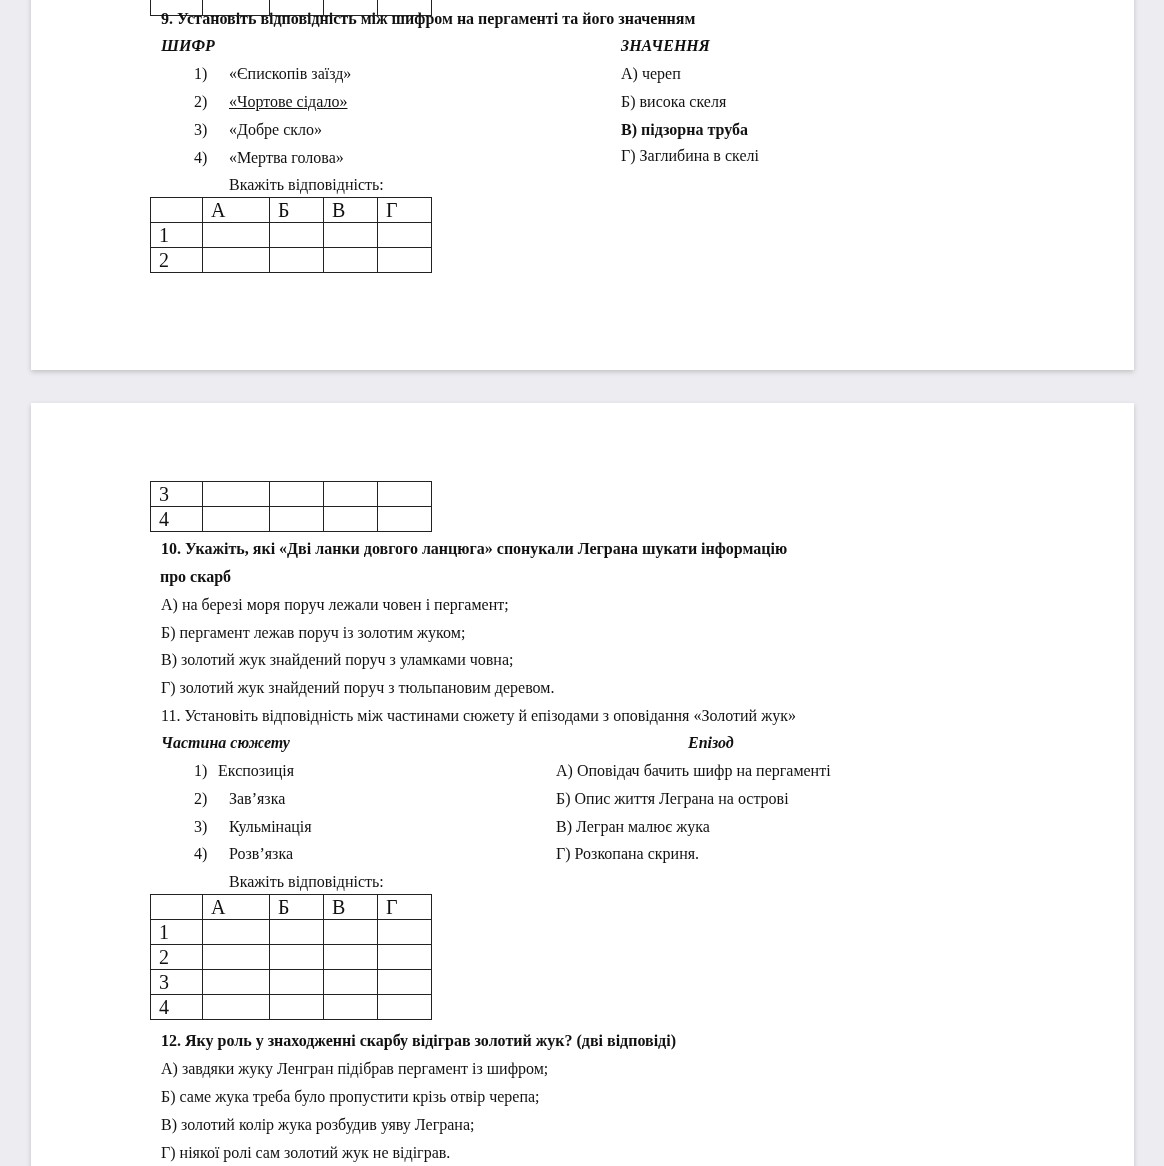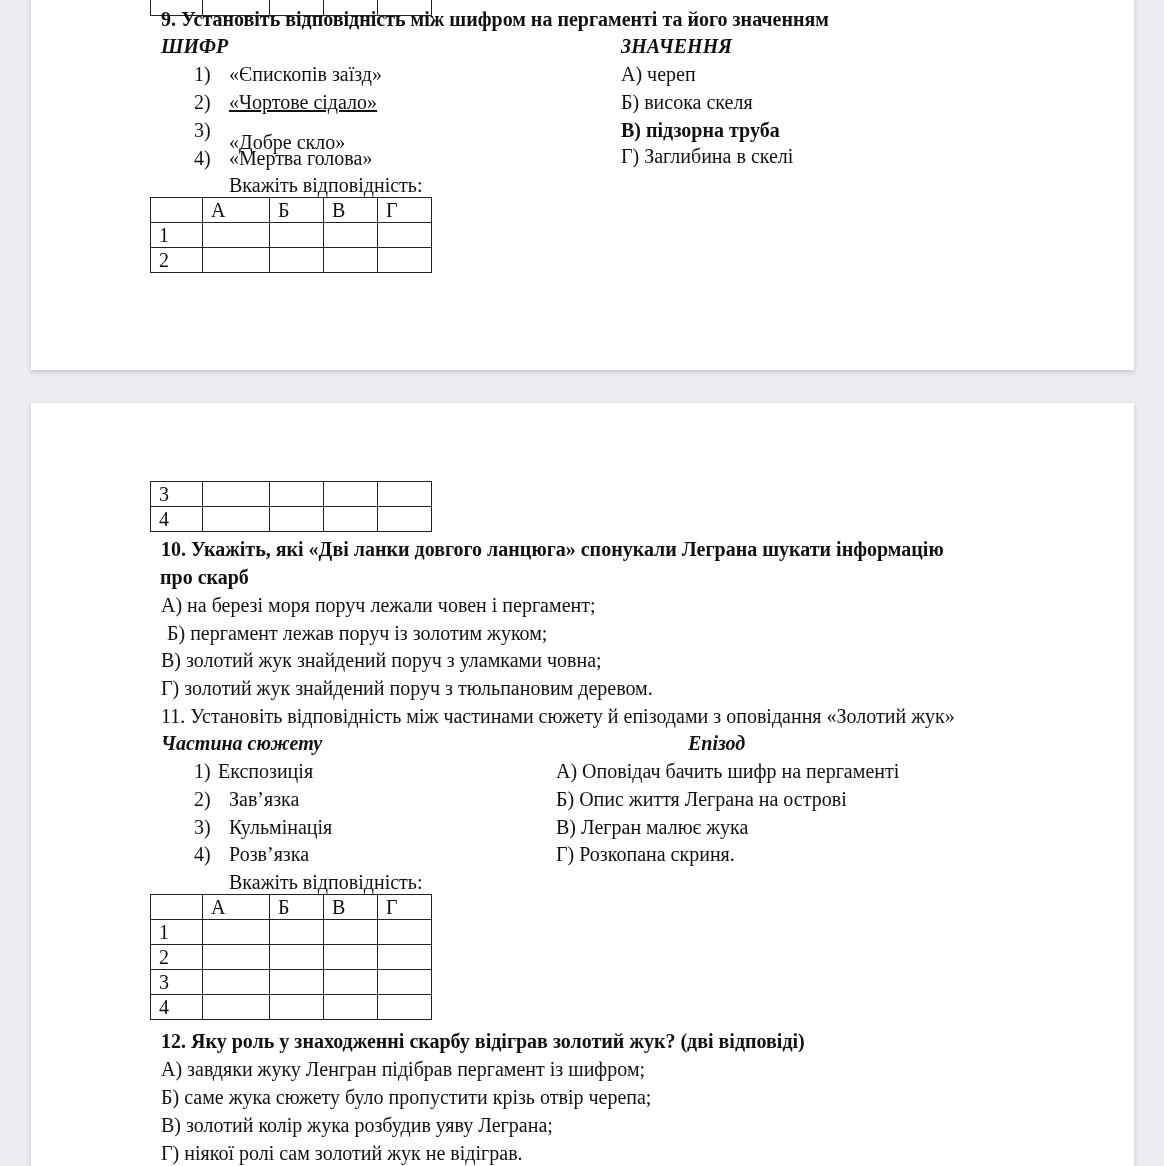--- a/index.html
+++ b/index.html
@@ -8,21 +8,21 @@
     background:#ececf1;
     font-family:"Liberation Serif", "DejaVu Serif", serif;
     color:#111;
   }
   .page {
     position:absolute; left:31px; width:1103px; background:#fff;
     box-shadow:0 2px 5px rgba(0,0,0,0.18);
   }
   #page1 { top:-10px; height:380px; }
   #page2 { top:403px; height:790px; }
-  .t { position:absolute; font-size:20px; line-height:26px; white-space:nowrap; }
+  .t { position:absolute; font-size:16px; line-height:26px; white-space:nowrap; }
   .b { font-weight:bold; }
   .bi { font-weight:bold; font-style:italic; }
   table.grid { position:absolute; border-collapse:collapse; }
   table.grid td {
     border:1.5px solid #222; height:24px; padding:0 0 0 8px;
     font-size:20px; line-height:24px; vertical-align:bottom;
     font-family:"Liberation Serif", serif;
   }
   table.grid td.c0 { width:43px; }
   table.grid td.c1 { width:58px; }
@@ -50,21 +50,21 @@
 
 <div class="t b" style="left:161px; top:6px;">9. Установіть відповідність між шифром на пергаменті та його значенням</div>
 <div class="t bi" style="left:161px; top:33px;">ШИФР</div>
 <div class="t bi" style="left:621px; top:33px;">ЗНАЧЕННЯ</div>
 
 <div class="t" style="left:194px; top:61px;">1)</div>
 <div class="t" style="left:229px; top:61px;">«Єпископів заїзд»</div>
 <div class="t" style="left:194px; top:89px;">2)</div>
 <div class="t" style="left:229px; top:89px;text-decoration:underline;">«Чортове сідало»</div>
 <div class="t" style="left:194px; top:117px;">3)</div>
-<div class="t" style="left:229px; top:129px;">«Добре скло»</div>
+<div class="t" style="left:229px; top:117px;">«Добре скло»</div>
 <div class="t" style="left:194px; top:145px;">4)</div>
 <div class="t" style="left:229px; top:145px;">«Мертва голова»</div>
 
 <div class="t" style="left:621px; top:61px;">А) череп</div>
 <div class="t" style="left:621px; top:89px;">Б) висока скеля</div>
 <div class="t" style="left:621px; top:117px;font-weight:bold;">В) підзорна труба</div>
 <div class="t" style="left:621px; top:143px;">Г) Заглибина в скелі</div>
 
 <div class="t" style="left:229px; top:172px;">Вкажіть відповідність:</div>
 
@@ -111,21 +111,21 @@
     <td class="c2"></td>
     <td class="c3"></td>
     <td class="c4"></td>
   </tr>
 </tbody>
   </table>
 
 <div class="t b" style="left:161px; top:536px;">10. Укажіть, які «Дві ланки довгого ланцюга» спонукали Леграна шукати інформацію</div>
 <div class="t b" style="left:160px; top:564px;text-align:center;">про скарб</div>
 <div class="t" style="left:161px; top:592px;">А) на березі моря поруч лежали човен і пергамент;</div>
-<div class="t" style="left:167px; top:620px;">Б) пергамент лежав поруч із золотим жуком;</div>
+<div class="t" style="left:161px; top:620px;">Б) пергамент лежав поруч із золотим жуком;</div>
 <div class="t" style="left:161px; top:647px;">В) золотий жук знайдений поруч з уламками човна;</div>
 <div class="t" style="left:161px; top:675px;">Г) золотий жук знайдений поруч з тюльпановим деревом.</div>
 
 <div class="t" style="left:161px; top:703px;">11. Установіть відповідність між частинами сюжету й епізодами з оповідання «Золотий жук»</div>
 <div class="t bi" style="left:161px; top:730px;">Частина сюжету</div>
 <div class="t bi" style="left:688px; top:730px;">Епізод</div>
 
 <div class="t" style="left:194px; top:758px;">1)</div>
 <div class="t" style="left:218px; top:758px;">Експозиція</div>
 <div class="t" style="left:194px; top:786px;">2)</div>
@@ -177,15 +177,15 @@
     <td class="c1"></td>
     <td class="c2"></td>
     <td class="c3"></td>
     <td class="c4"></td>
   </tr>
 </tbody>
   </table>
 
 <div class="t b" style="left:161px; top:1028px;">12. Яку роль у знаходженні скарбу відіграв золотий жук? (дві відповіді)</div>
 <div class="t" style="left:161px; top:1056px;">А) завдяки жуку Ленгран підібрав пергамент із шифром;</div>
-<div class="t" style="left:161px; top:1084px;">Б) саме жука сюжету було пропустити крізь отвір черепа;</div>
+<div class="t" style="left:161px; top:1084px;">Б) саме жука треба було пропустити крізь отвір черепа;</div>
 <div class="t" style="left:161px; top:1112px;">В) золотий колір жука розбудив уяву Леграна;</div>
 <div class="t" style="left:161px; top:1140px;">Г) ніякої ролі сам золотий жук не відіграв.</div>
 
 </body></html>

